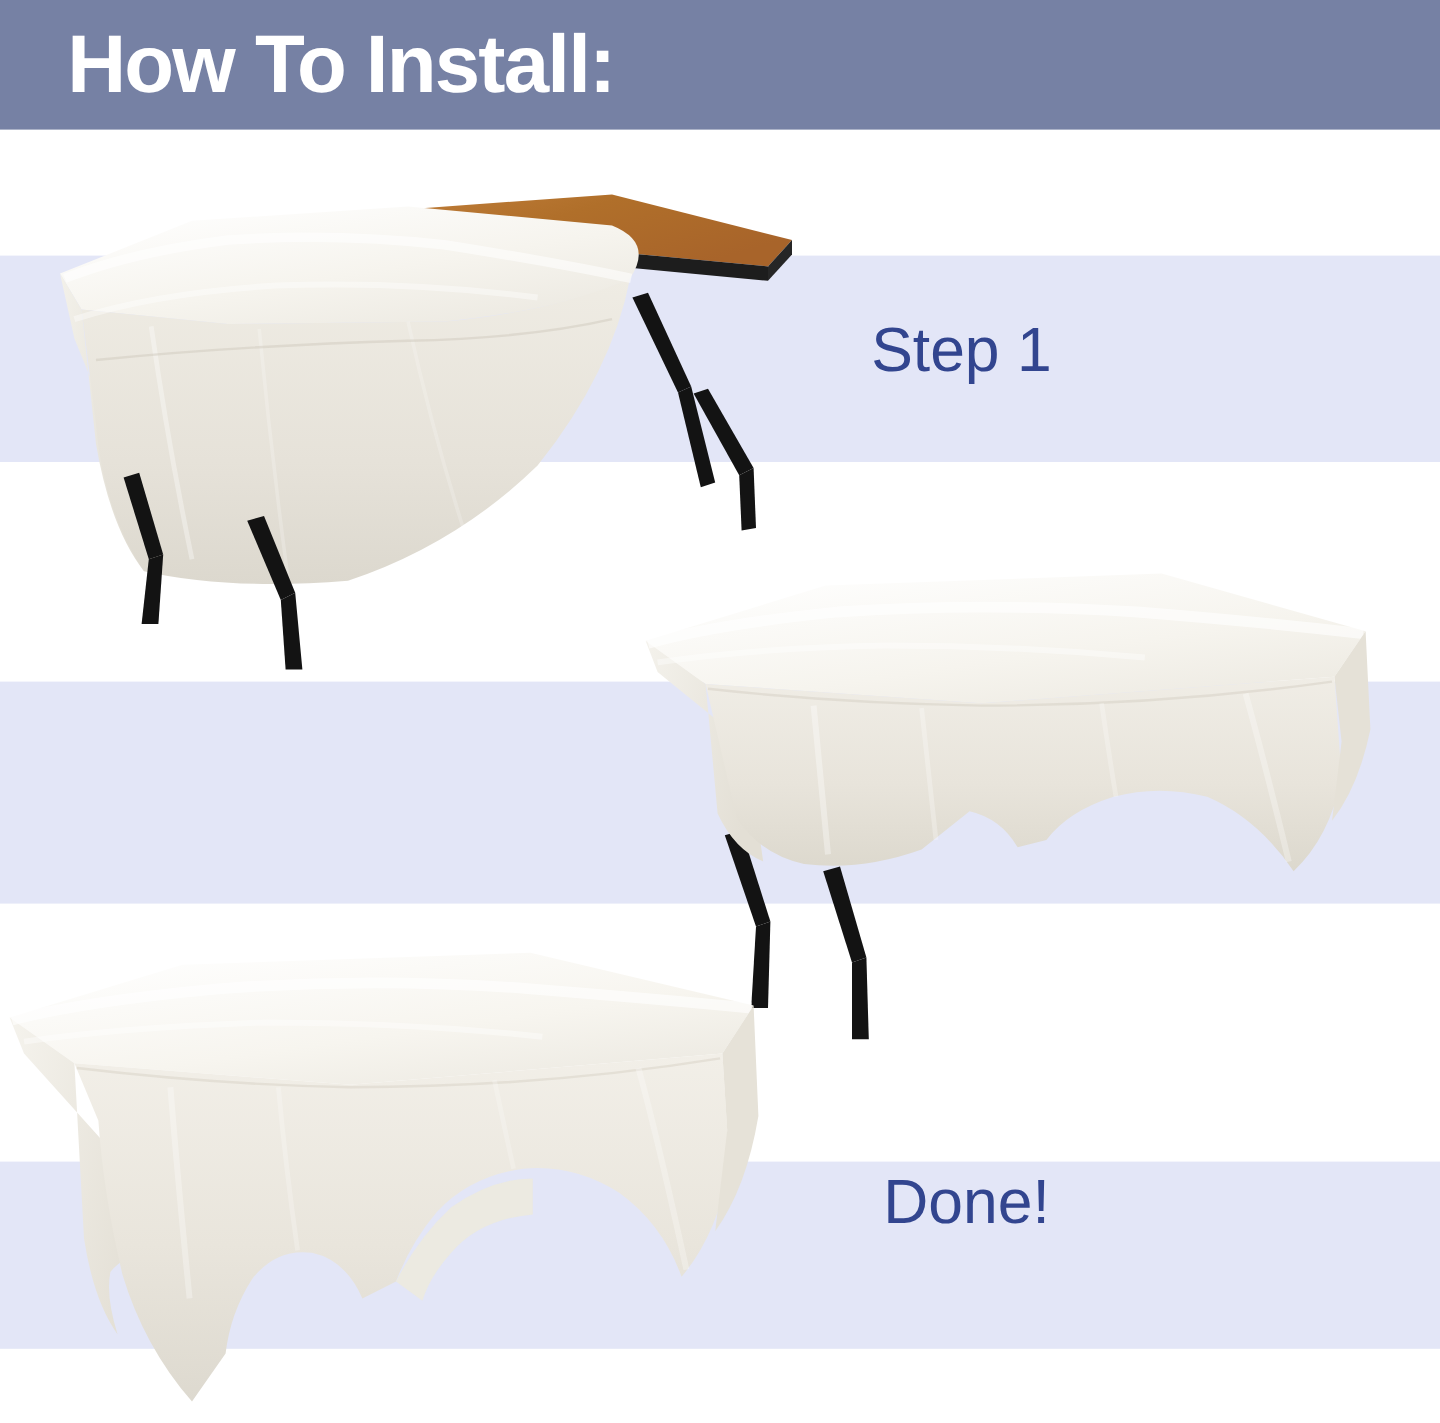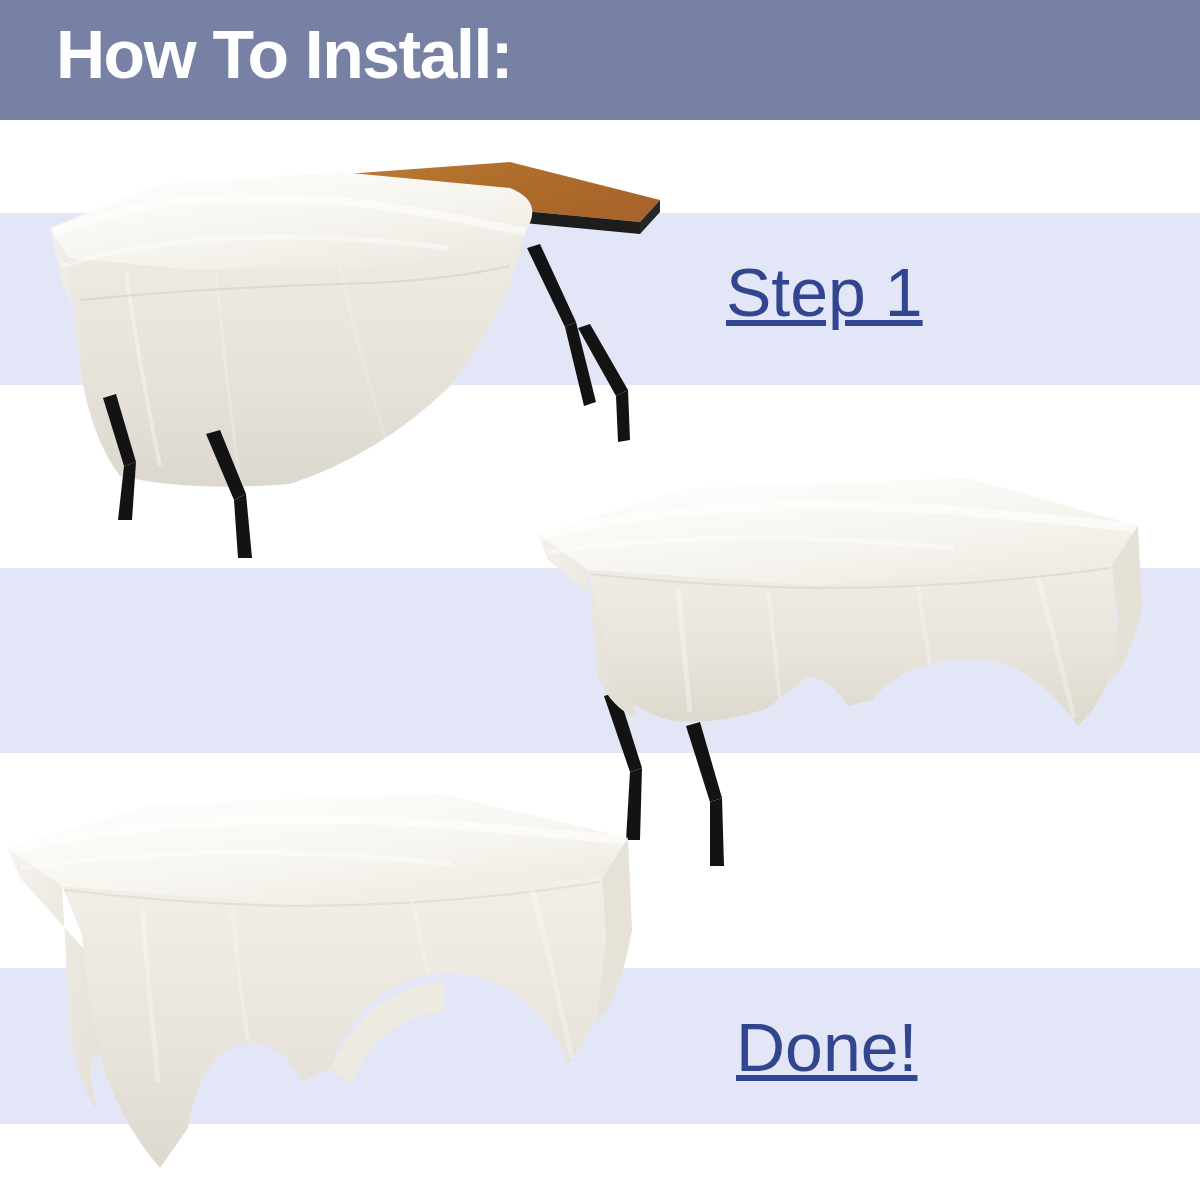--- a/index.html
+++ b/index.html
@@ -31,49 +31,48 @@
   #stripe-1 { top: 213px; height: 172px; }
   #stripe-2 { top: 568px; height: 185px; }
   #stripe-3 { top: 968px; height: 156px; }
 
   
   #header-bar {
     position: absolute;
     left: 0;
     top: 0;
     width: 1200px;
-    height: 120px;
+    height: 108px;
     background: #7681a4;
   }
   #header-title {
     position: absolute;
     left: 56px;
     top: 14px;
     font-size: 68px;
     line-height: 80px;
     font-weight: 700;
     color: #ffffff;
     letter-spacing: -1.5px;
     white-space: nowrap;
   }
 
   
   .step-label {
     position: absolute;
-    font-size: 68px;
+    font-size: 52px;
     line-height: 80px;
     font-weight: 300;
     color: #32458f;
     letter-spacing: 0px;
     white-space: nowrap;
-    text-decoration: underline;
   }
   #step-label-1 { left: 726px; top: 252px; }
   #step-label-2 { left: 214px; top: 600px; }
-  #step-label-3 { left: 736px; top: 1007px; }
+  #step-label-3 { left: 736px; top: 962px; }
 
   
   .illustration {
     position: absolute;
   }
   #illustration-step-1 { left: 40px;  top: 140px;  width: 640px; height: 420px; }
   #illustration-step-2 { left: 518px; top: 468px;  width: 650px; height: 400px; }
   #illustration-step-3 { left: -8px;  top: 782px;  width: 680px; height: 404px; }
   .illustration svg { display: block; width: 100%; height: 100%; }
 </style>

